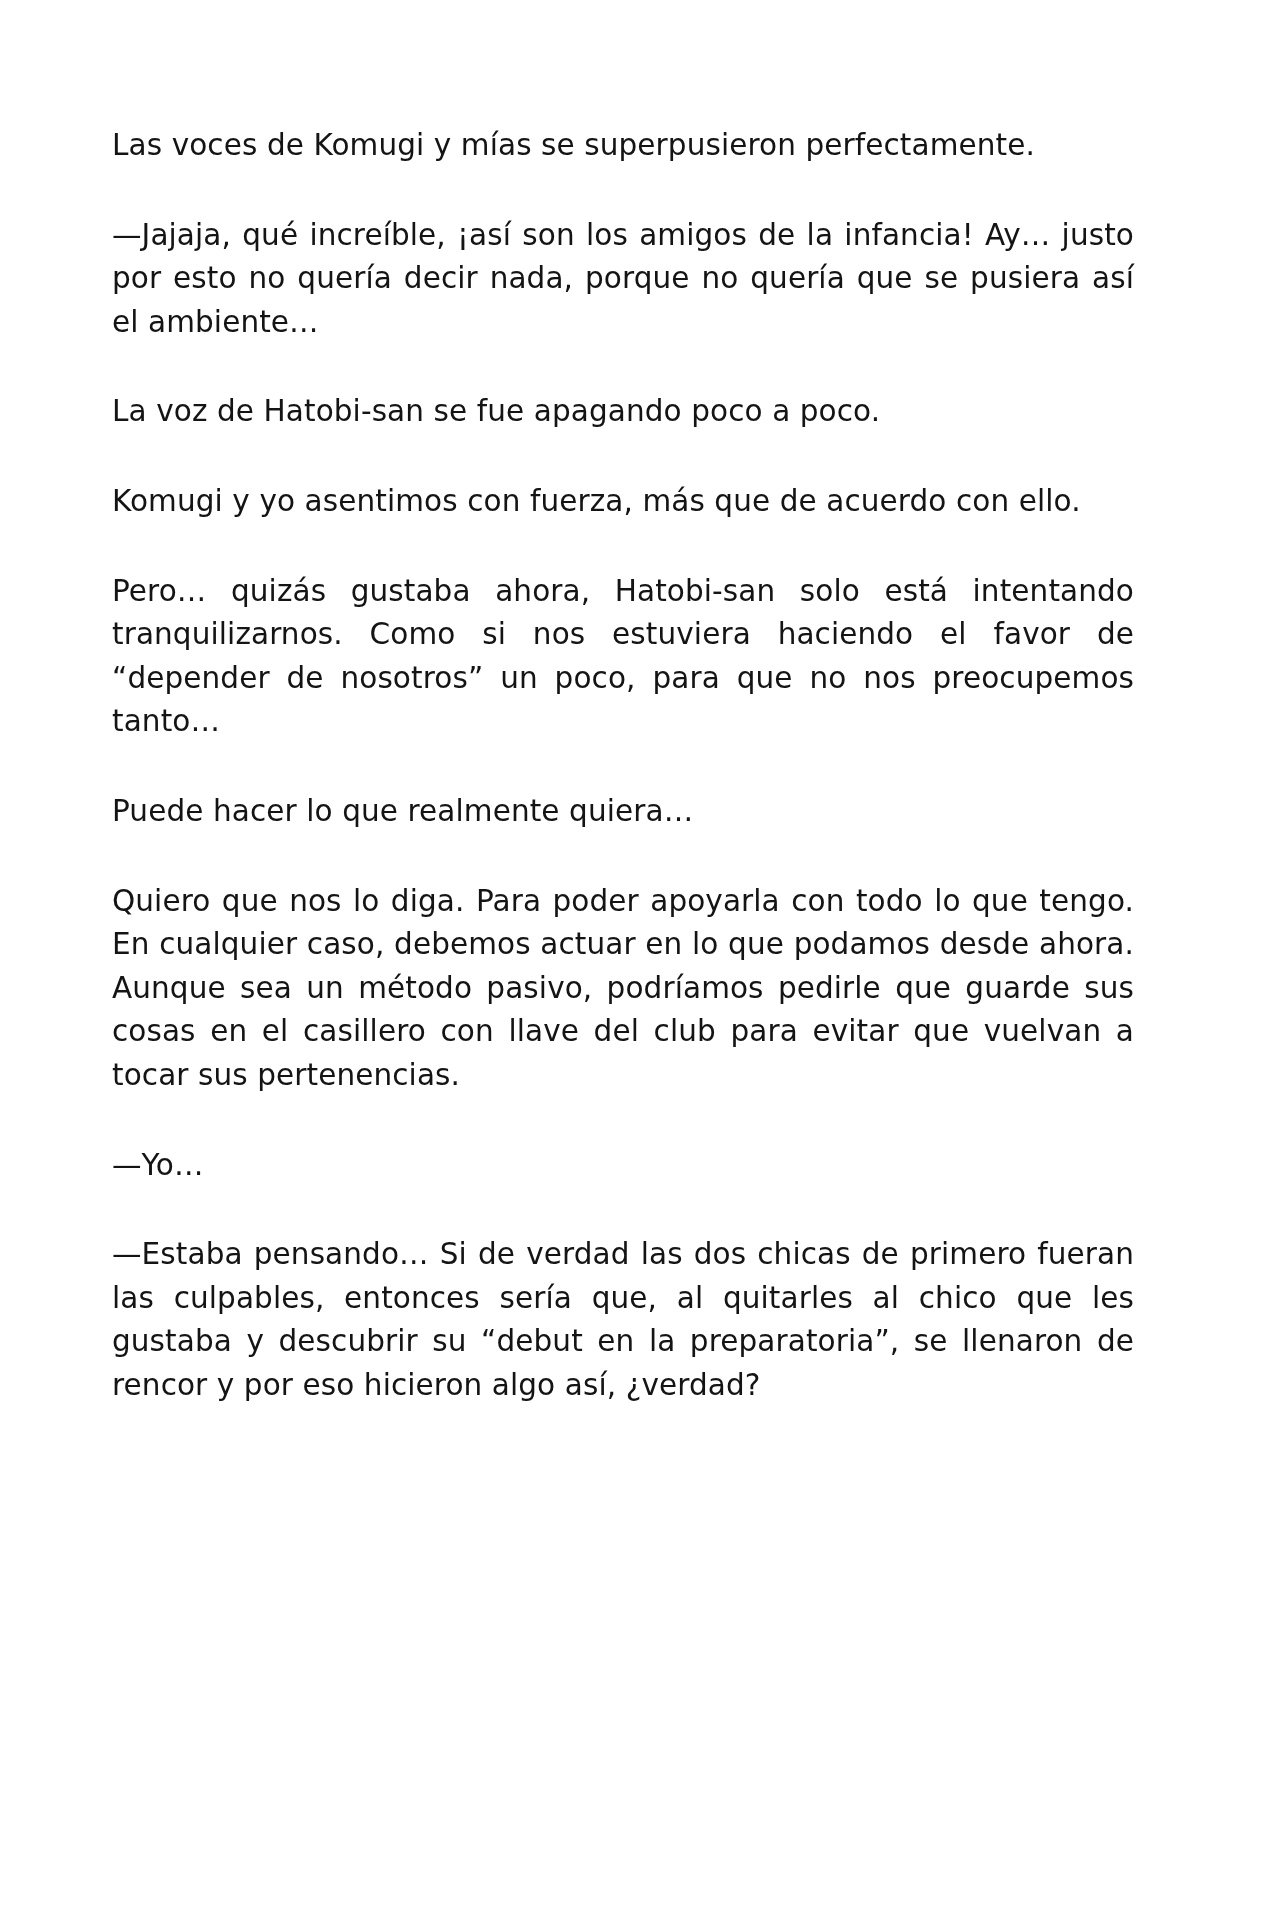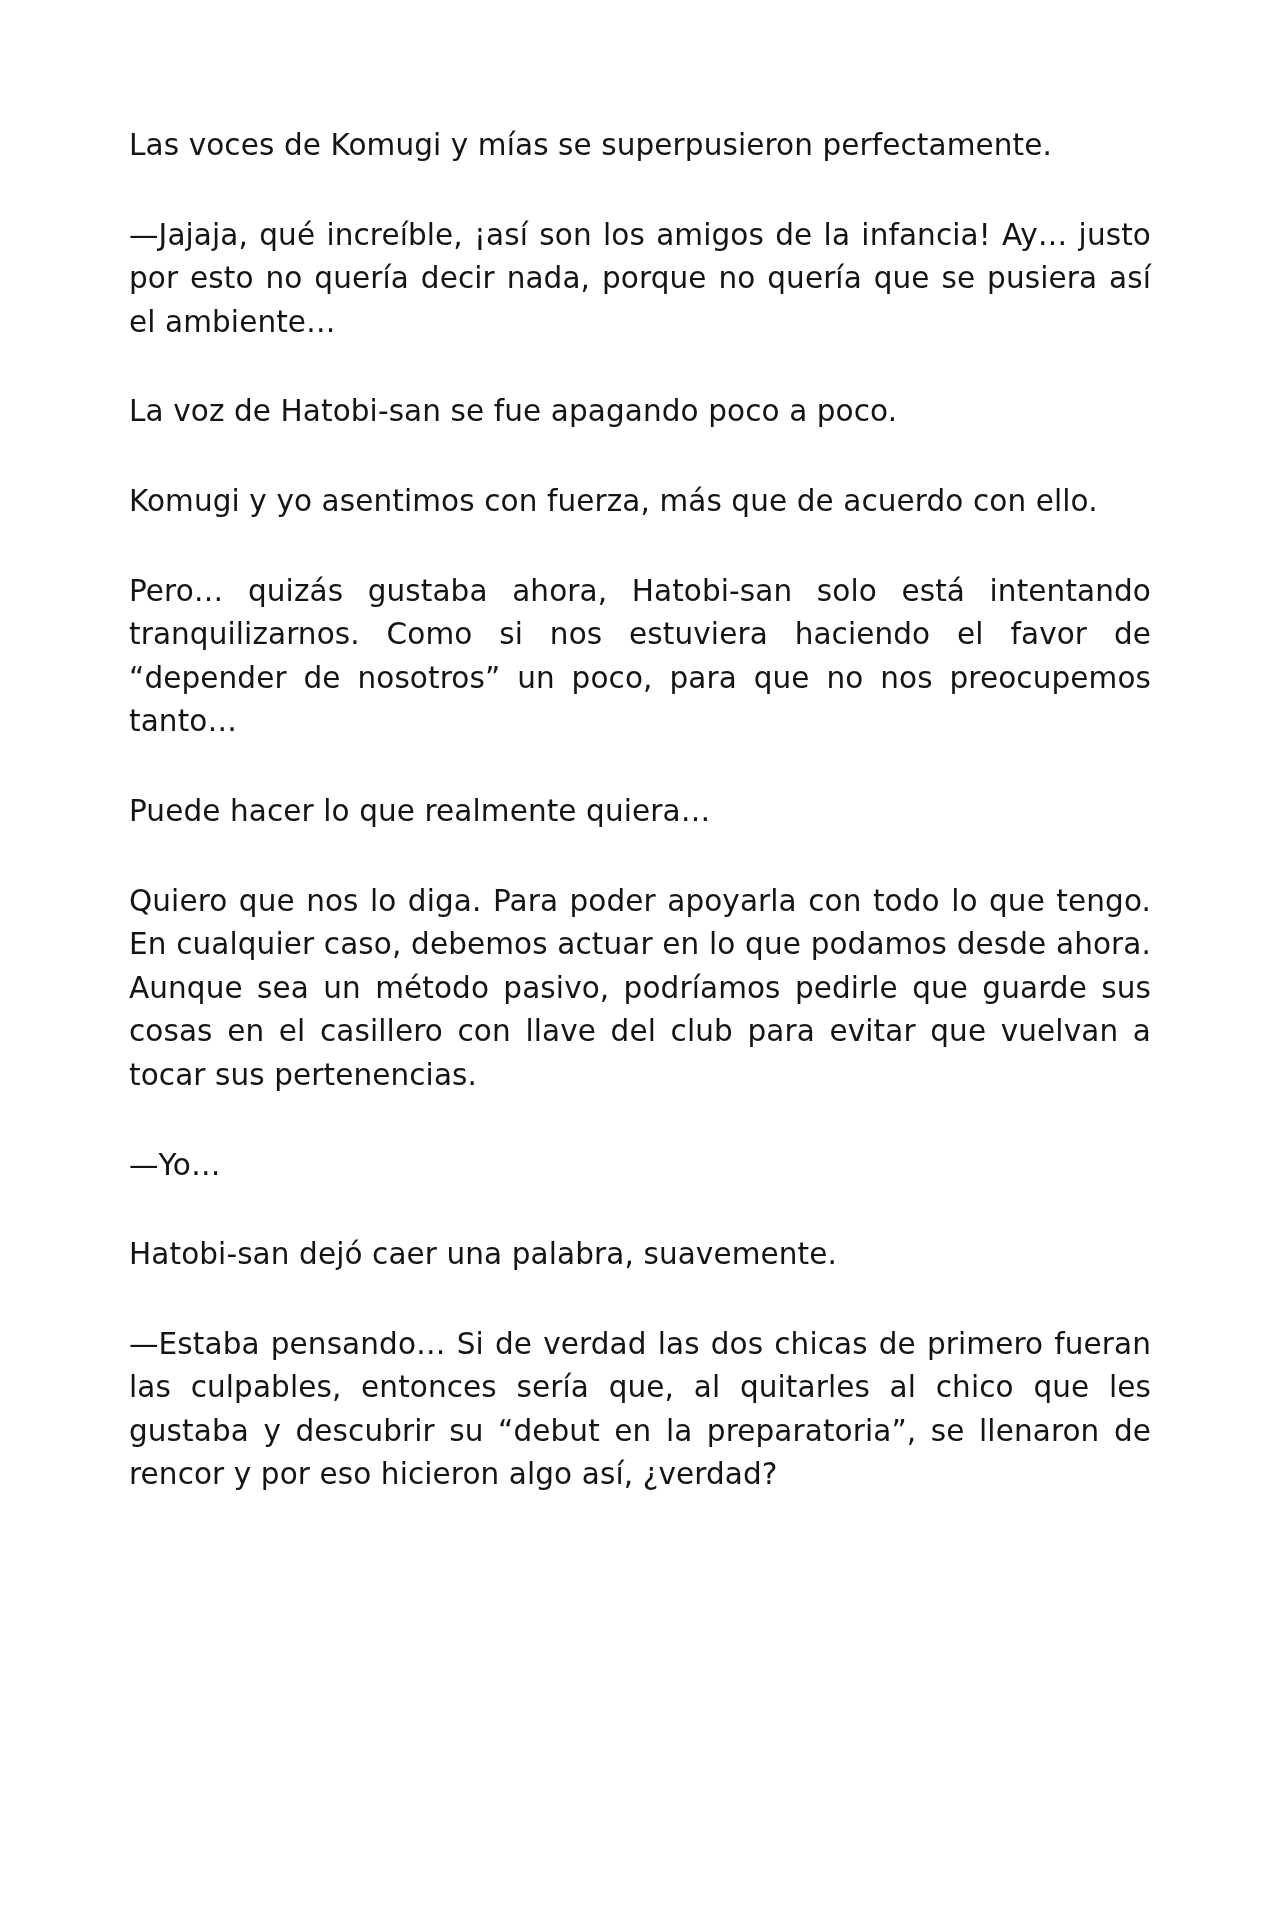--- a/index.html
+++ b/index.html
@@ -8,21 +8,21 @@
       background: #ffffff;
     }
     body {
       width: 1280px;
       height: 1920px;
       overflow: hidden;
       position: relative;
     }
     .page {
       position: absolute;
-      left: 129px;
+      left: 112px;
       top: 124px;
       width: 1022px;
       color: #141414;
       font-family: "DejaVu Sans", "Liberation Sans", sans-serif;
       font-size: 29.5px;
       line-height: 43.6px;
       letter-spacing: 0.1px;
     }
     .para {
       margin: 0 0 46px 0;
@@ -39,15 +39,14 @@
 
 <div class="page">
   <p class="para single">Las voces de Komugi y mías se superpusieron perfectamente.</p>
   <p class="para">—Jajaja, qué increíble, ¡así son los amigos de la infancia! Ay… justo por esto no quería decir nada, porque no quería que se pusiera así el ambiente…</p>
   <p class="para single">La voz de Hatobi-san se fue apagando poco a poco.</p>
   <p class="para single">Komugi y yo asentimos con fuerza, más que de acuerdo con ello.</p>
   <p class="para">Pero… quizás gustaba ahora, Hatobi-san solo está intentando tranquilizarnos. Como si nos estuviera haciendo el favor de “depender de nosotros” un poco, para que no nos preocupemos tanto…</p>
   <p class="para single">Puede hacer lo que realmente quiera…</p>
   <p class="para">Quiero que nos lo diga. Para poder apoyarla con todo lo que tengo. En cualquier caso, debemos actuar en lo que podamos desde ahora. Aunque sea un método pasivo, podríamos pedirle que guarde sus cosas en el casillero con llave del club para evitar que vuelvan a tocar sus pertenencias.</p>
   <p class="para single">—Yo…</p>
-  <p class="para single">Hatobi-san dejó caer una palabra, suavemente.</p>
   <p class="para">—Estaba pensando… Si de verdad las dos chicas de primero fueran las culpables, entonces sería que, al quitarles al chico que les gustaba y descubrir su “debut en la preparatoria”, se llenaron de rencor y por eso hicieron algo así, ¿verdad?</p>
 </div>
 
 </body></html>

